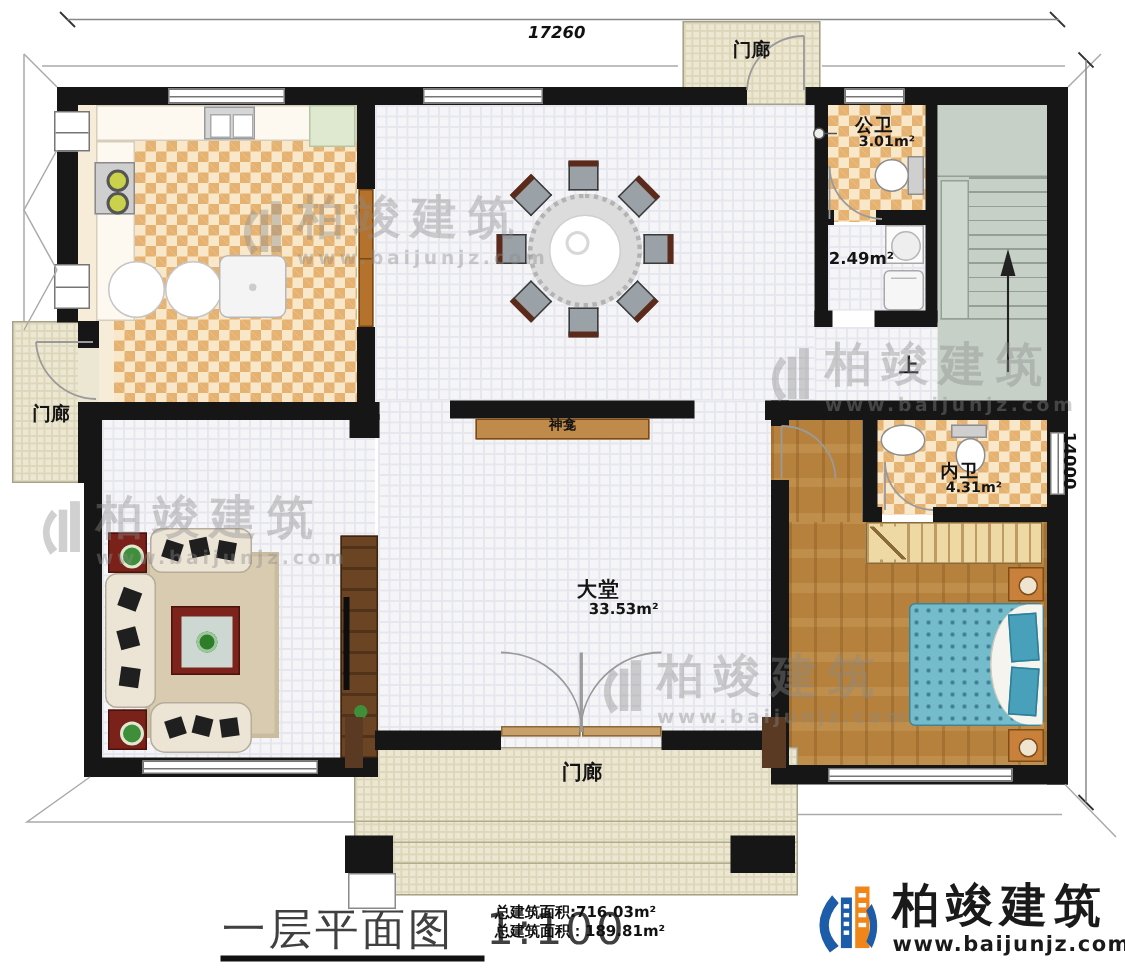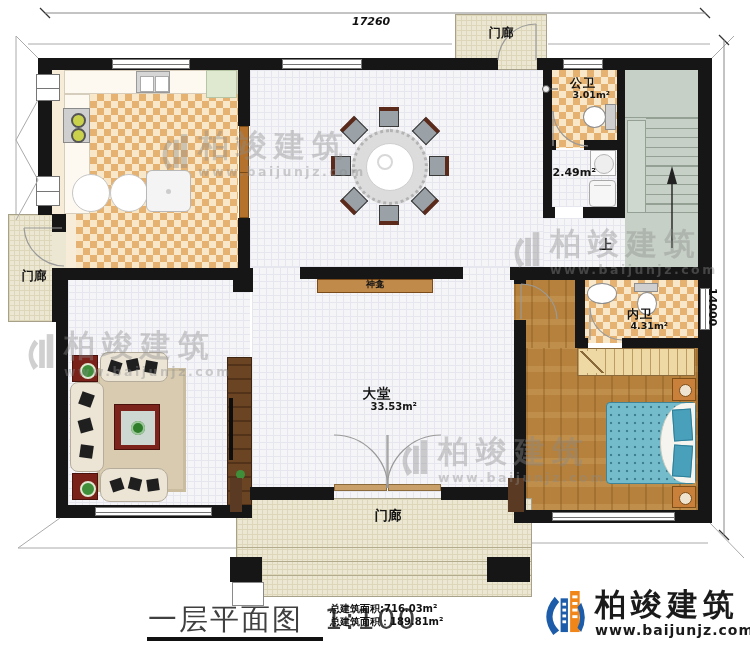--- a/index.html
+++ b/index.html
@@ -272,21 +272,21 @@
 
   <div class="lbl sm" style="left:556px;top:77px;width:54px;">
     <div class="rname">公卫</div>
     <div class="rarea">3.01m²</div>
   </div>
   <div class="lbl" style="left:548px;top:167px;width:48px;">
     <div class="rarea" style="font-size:11px;">2.49m²</div>
   </div>
   <div class="lbl" style="left:596px;top:238px;width:20px;font-size:13px;">上</div>
   <div class="lbl" style="left:352px;top:280px;width:46px;font-size:9px;z-index:8;">神龛</div>
-  <div class="lbl" style="left:337px;top:386px;width:80px;">
+  <div class="lbl" style="left:359px;top:386px;width:80px;">
     <div class="rname">大堂</div>
     <div class="rarea">33.53m²</div>
   </div>
   <div class="lbl sm" style="left:612px;top:308px;width:56px;">
     <div class="rname">内卫</div>
     <div class="rarea">4.31m²</div>
   </div>
   <div class="lbl" style="left:474px;top:26px;width:54px;font-size:12.5px;">门廊</div>
   <div class="lbl" style="left:12px;top:269px;width:44px;font-size:12.5px;">门廊</div>
   <div class="lbl" style="left:358px;top:508px;width:60px;font-size:13.5px;">门廊</div>

